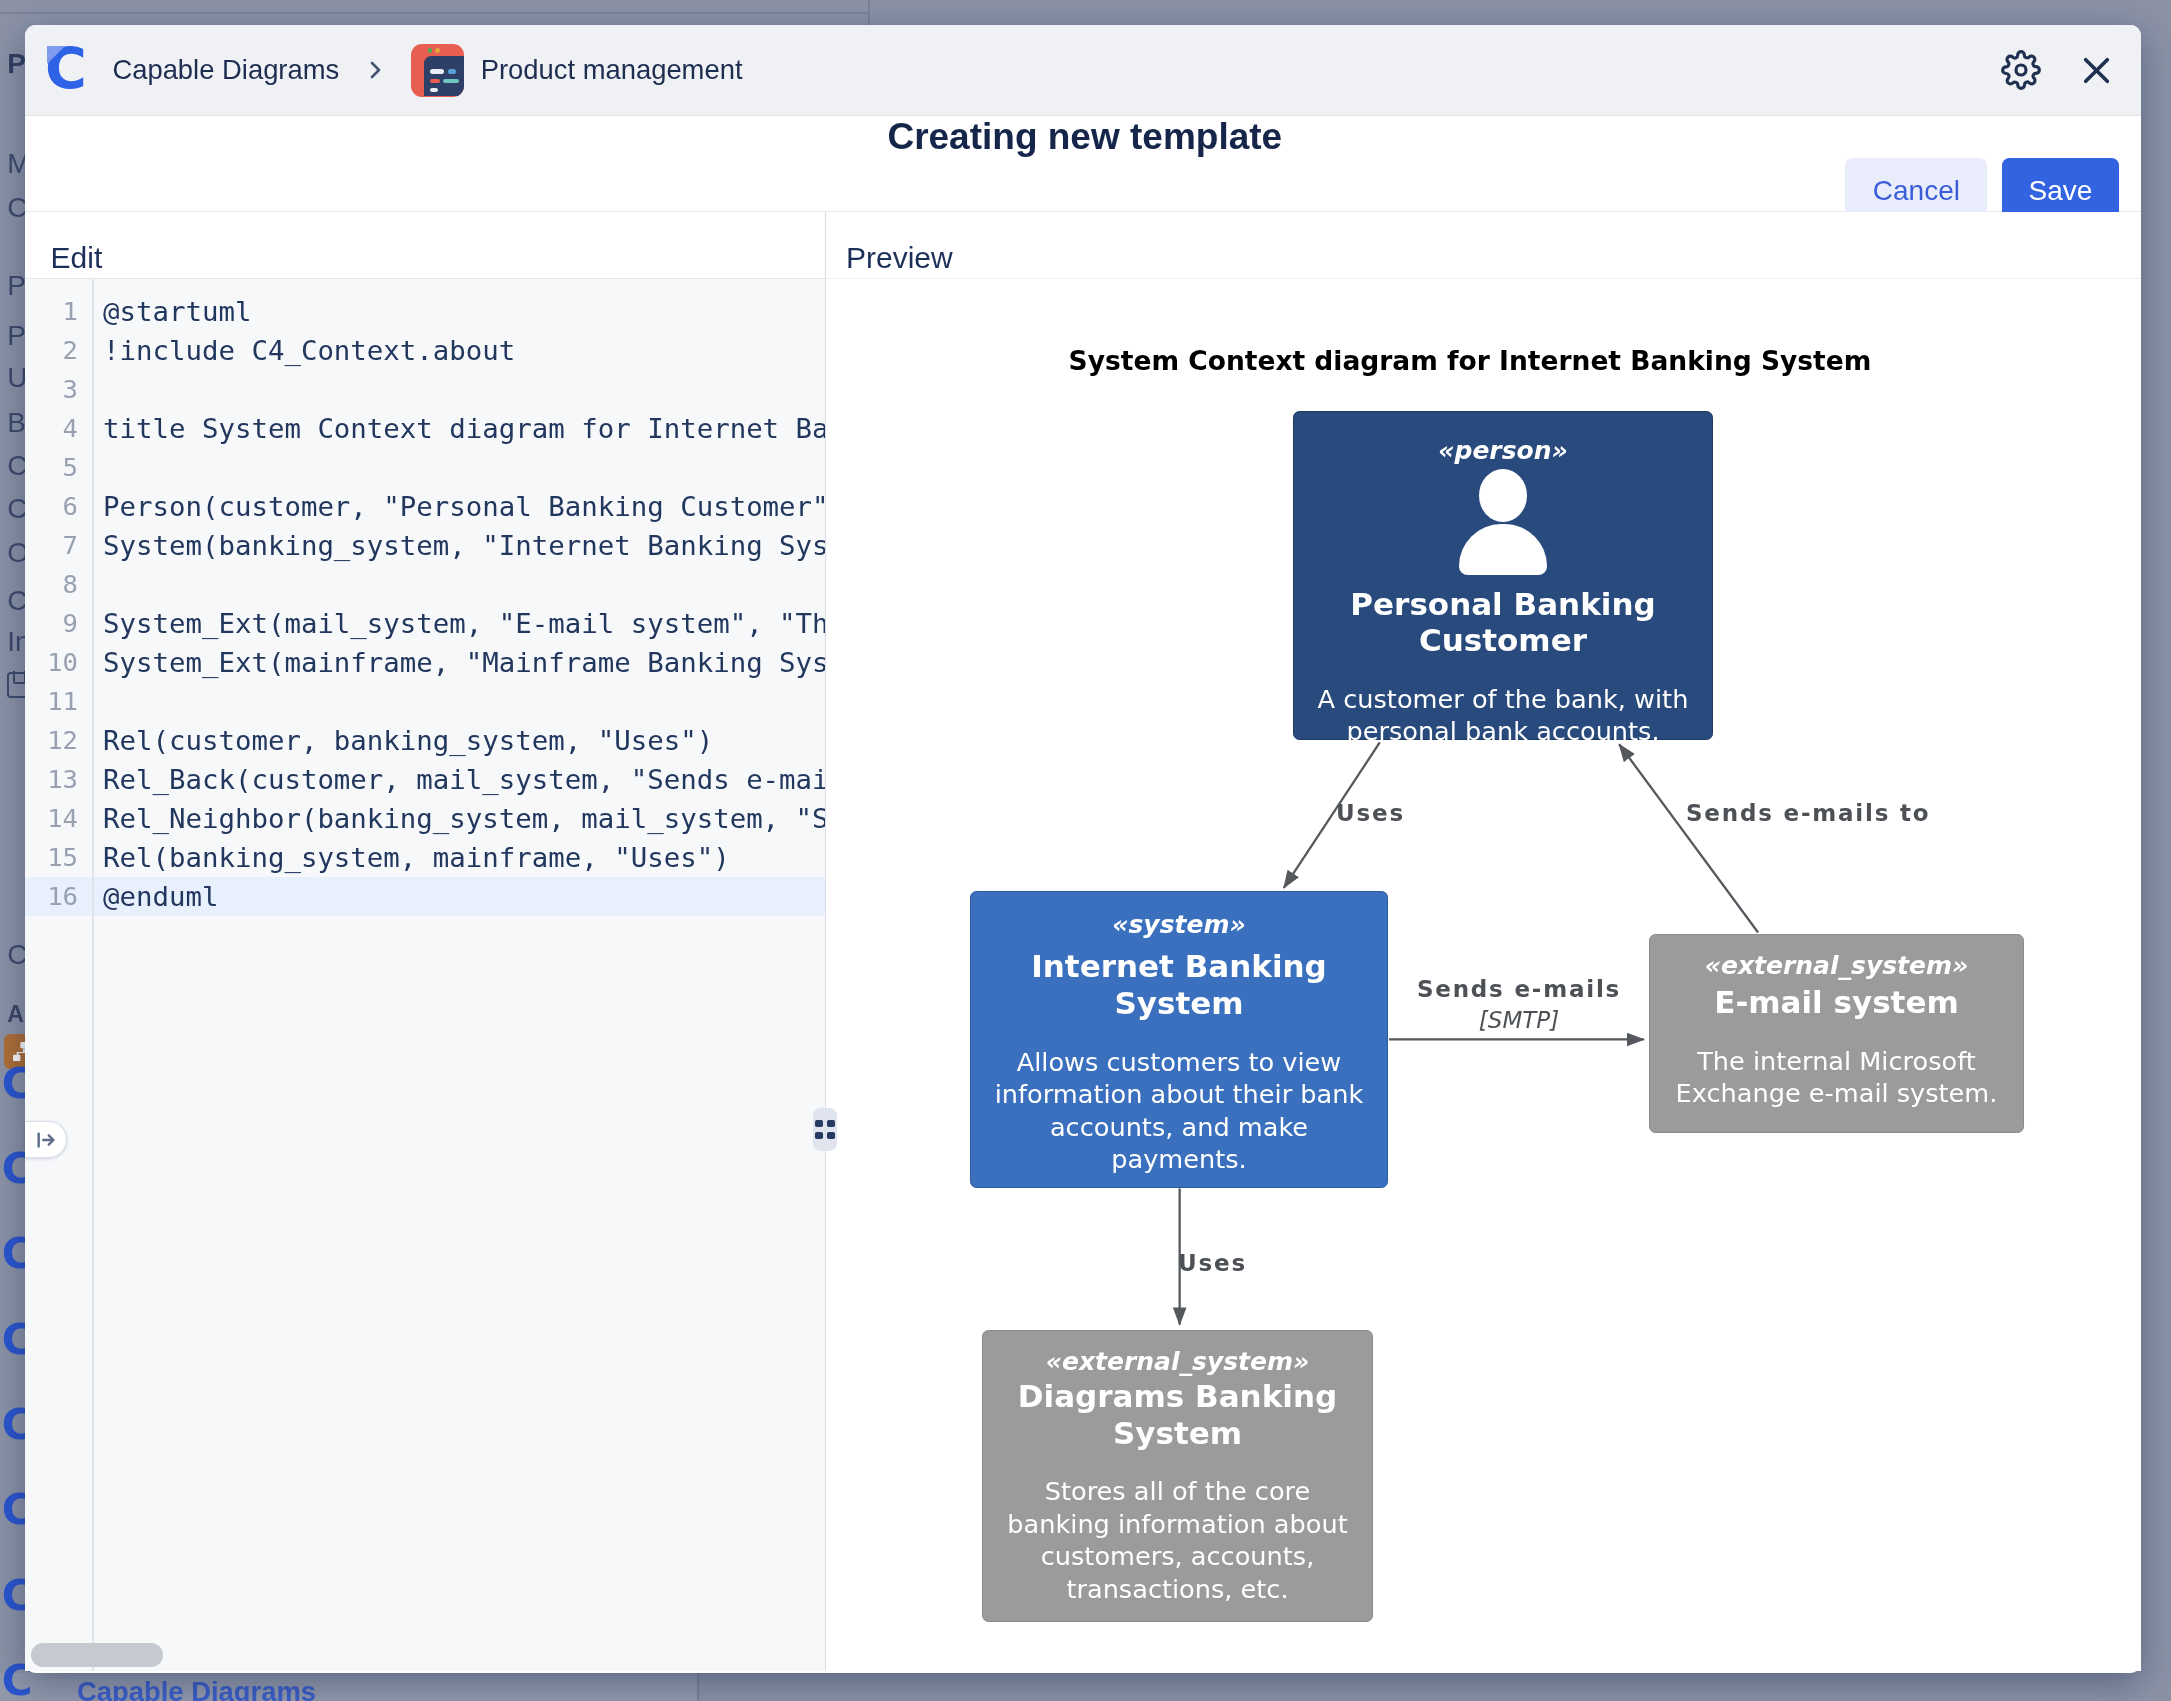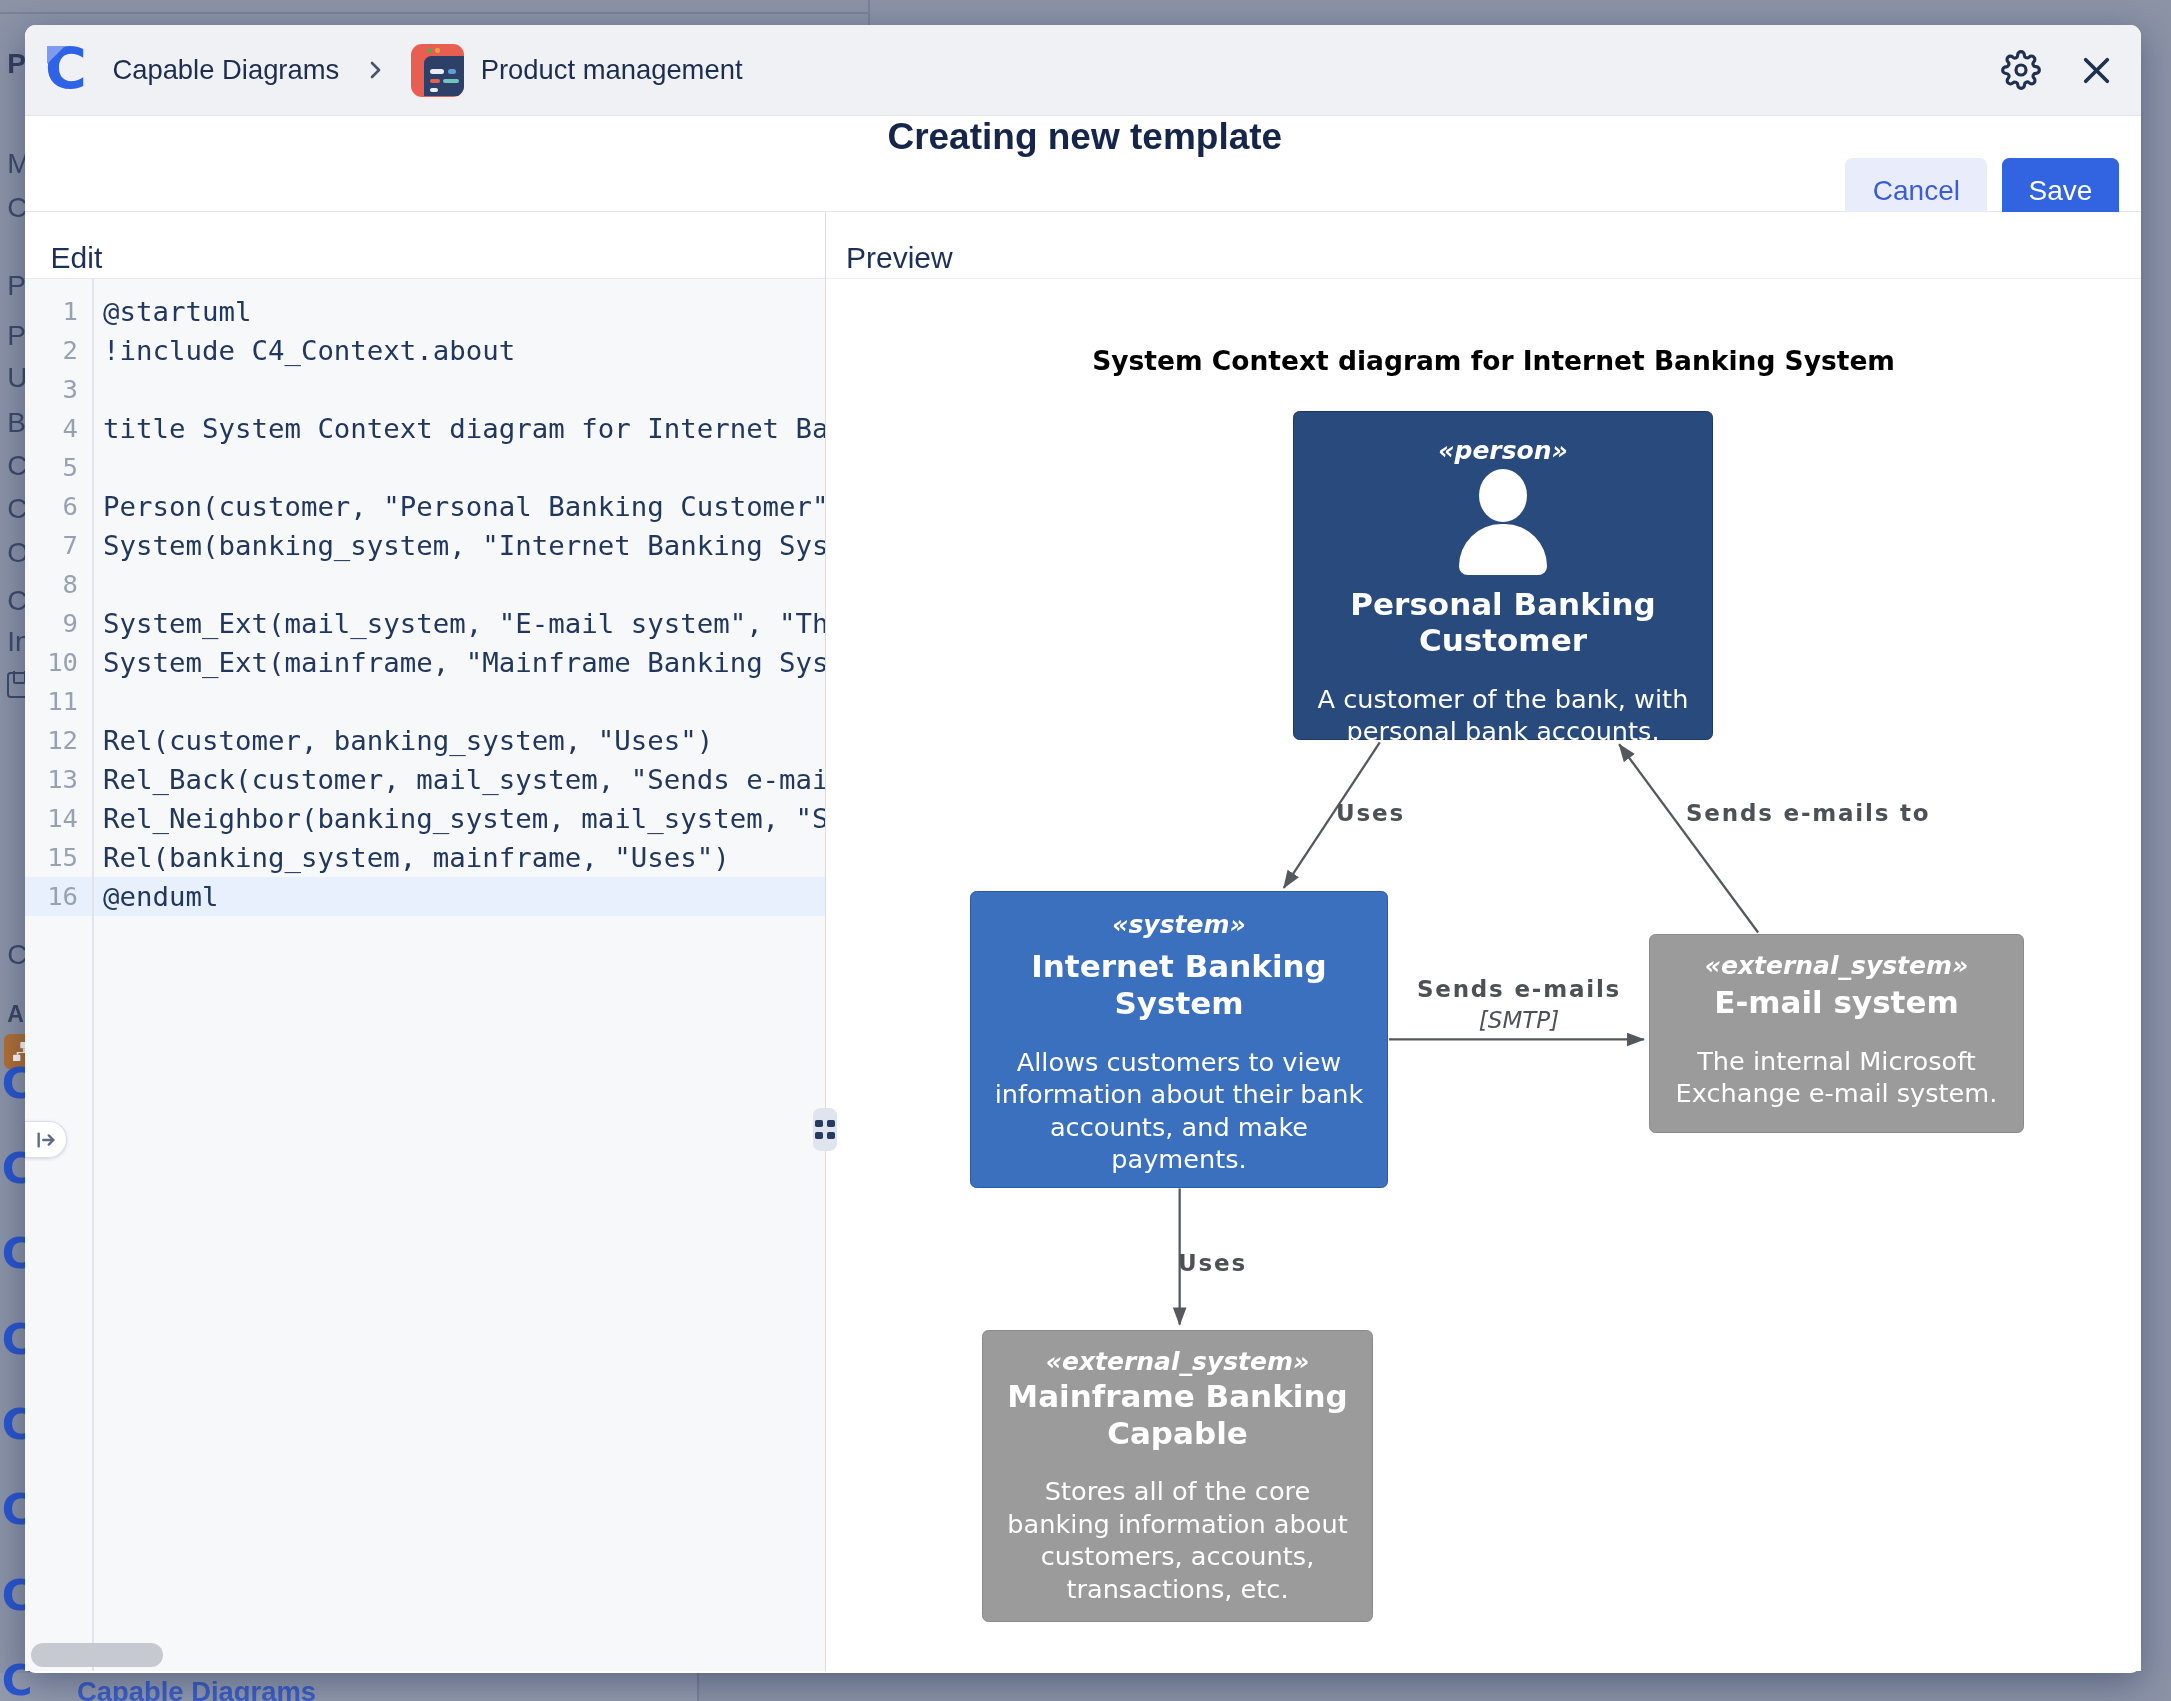--- a/index.html
+++ b/index.html
@@ -69,21 +69,21 @@
   .code-row.active { background:#e7f0fc; }
   .gut { width:53px; text-align:right; color:#98a1b1; font-family:"DejaVu Sans Mono", monospace;
          font-size:25.6px; flex:none; }
   .code { padding-left:25px; color:#22375e; font-family:"DejaVu Sans Mono", monospace; font-size:27.4px; }
   .gutter-sep { position:absolute; left:67px; top:0; bottom:0; width:1.8px; background:#e0e3e9; }
   .h-scrollbar { position:absolute; left:5.5px; bottom:3.7px; width:132px; height:24px; background:#c6c9d0;
                  border-radius:12px; }
 
   .preview-panel { flex:1; background:#fff; display:flex; flex-direction:column; }
   .diagram { position:relative; flex:1; font-family:"DejaVu Sans", sans-serif; }
-  .diag-title { position:absolute; left:219px; top:66px; width:850px; text-align:right;
+  .diag-title { position:absolute; left:219px; top:66px; width:850px; text-align:center;
                 font-size:26.5px; font-weight:bold; color:#000; }
   .c4-node { position:absolute; border-radius:6.4px; color:#fff; text-align:center; }
   .c4-node .stereo { font-style:italic; font-weight:600; font-size:25px; }
   .c4-node .nname { font-weight:bold; font-size:31px; line-height:1.18; margin-top:9.1px; }
   .c4-node .ndesc { font-size:25.6px; line-height:1.27; margin-top:24px; }
   .node-person { border:0.9px solid #1f3a61; padding:24px 12.8px 0; }
   .node-system { border:0.9px solid #2d5c9e; padding:18.3px 14.6px 0; }
   .node-ext { border:0.9px solid #8a8a8a; padding:16.4px 11px 0; }
   .person-glyph { position:relative; height:108px; margin-top:3.7px; }
   .person-glyph .head { position:absolute; left:50%; top:0; transform:translateX(-50%);
@@ -269,21 +269,21 @@
           </div>
 
           <div class="c4-node node-ext" style="left: 823px; top: 655px; width: 375px; height: 199px; background: rgb(155, 155, 155);">
             <div class="stereo">«external_system»</div>
             <div class="nname" style="margin-top:4px">E-mail system</div>
             <div class="ndesc">The internal Microsoft Exchange e-mail system.</div>
           </div>
 
           <div class="c4-node node-ext" style="left: 156px; top: 1051px; width: 391px; height: 292px; background: rgb(155, 155, 155);">
             <div class="stereo">«external_system»</div>
-            <div class="nname" style="margin-top:1.8px">Mainframe Banking Capable</div>
+            <div class="nname" style="margin-top:1.8px">Diagrams Banking System</div>
             <div class="ndesc">Stores all of the core banking information about customers, accounts, transactions, etc.</div>
           </div>
 
           <div class="edge-label" style="left:494px; top:521px; width:101px;">Uses</div>
           <div class="edge-label" style="left:860px; top:521px; width:238px;">Sends e-mails to</div>
           <div class="edge-label" style="left:579px; top:697px; width:228px;">Sends e-mails</div>
           <div class="edge-tech" style="left:579px; top:728px; width:228px;">[SMTP]</div>
           <div class="edge-label" style="left:336px; top:971px; width:101px;">Uses</div>
         </div>
       </section>

